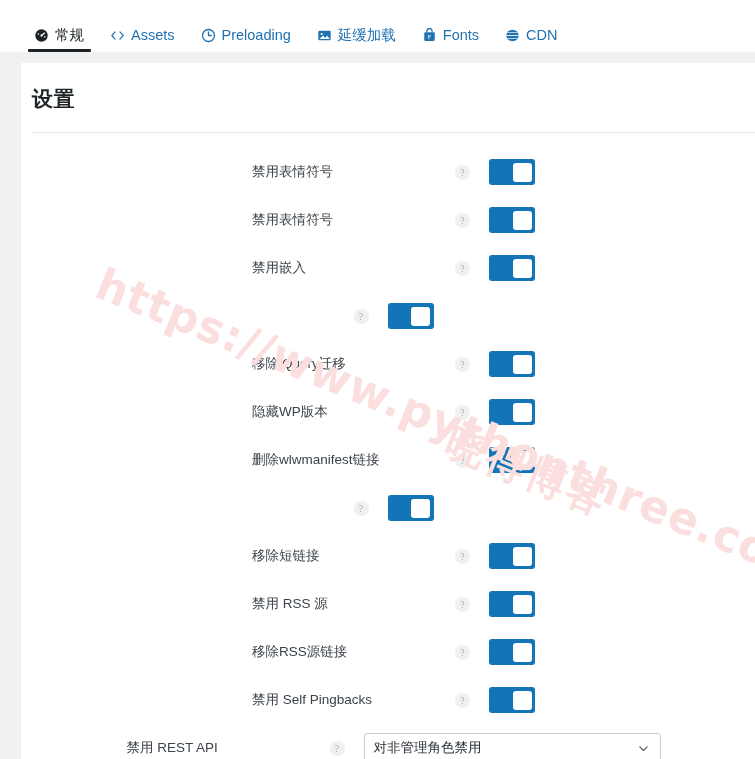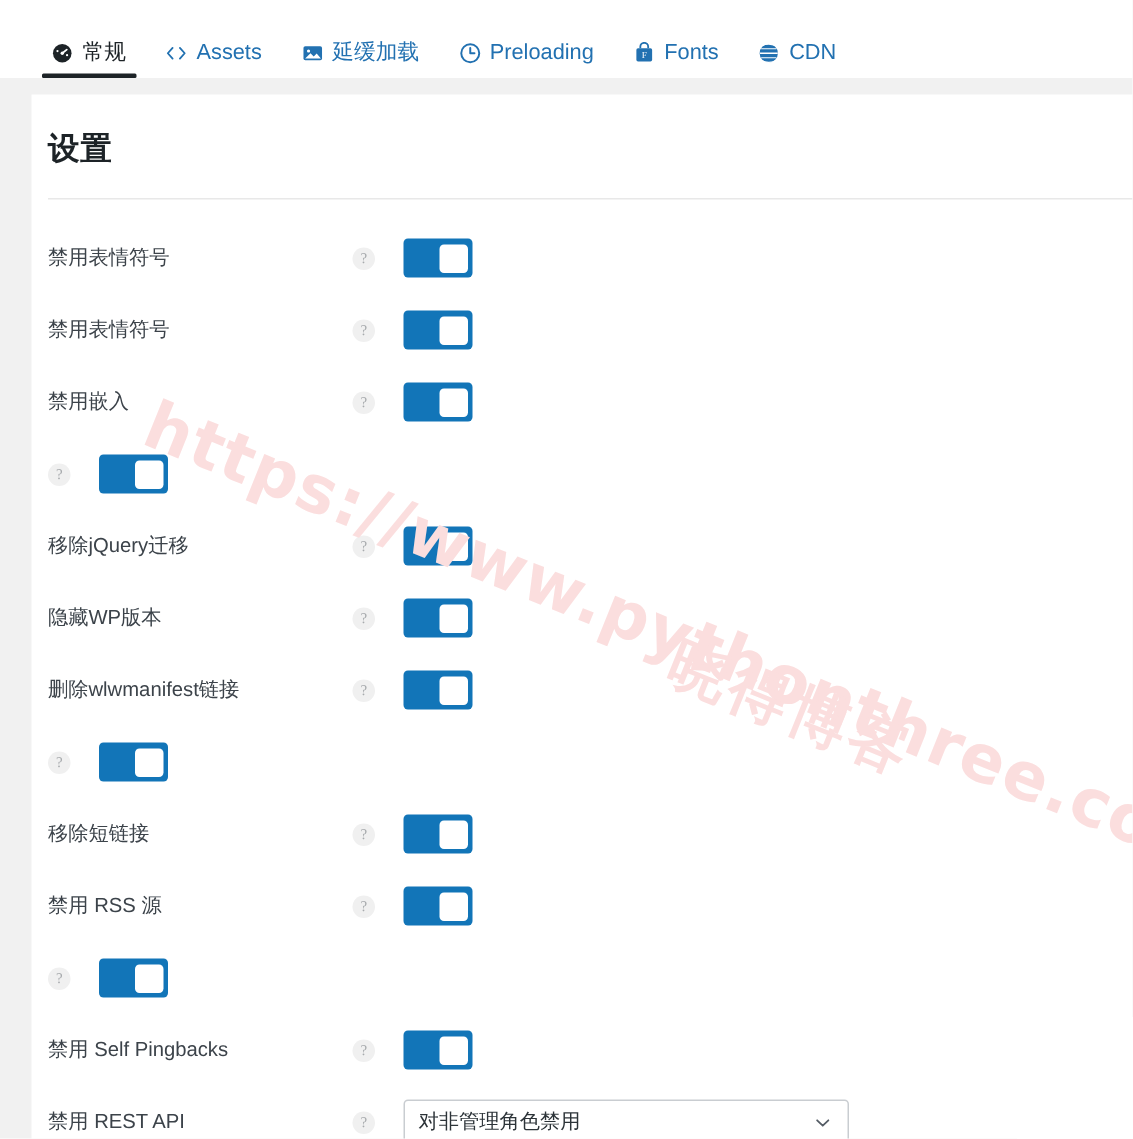--- a/index.html
+++ b/index.html
@@ -98,20 +98,21 @@
   
   .rows {
     padding-top: 15px;
   }
   .row {
     display: flex;
     align-items: center;
     height: 48px;
     padding-left: 11px;
     box-sizing: border-box;
+    justify-content: center;
   }
   .row-label {
     width: 203px;
     flex: 0 0 203px;
     font-size: 13.5px;
     color: #3c434a;
     line-height: 1.3;
   }
   .help {
     width: 15px;
@@ -236,35 +237,35 @@
         <svg width="15" height="15" viewBox="0 0 16 16">
           <path d="M5.4 4.2 L2 8 l3.4 3.8" fill="none" stroke="#2271b1" stroke-width="1.3" stroke-linecap="round" stroke-linejoin="round"></path>
           <path d="M10.6 4.2 L14 8 l-3.4 3.8" fill="none" stroke="#2271b1" stroke-width="1.3" stroke-linecap="round" stroke-linejoin="round"></path>
         </svg>
       </span>
       <span class="tab-label">Assets</span>
     </div>
     <div class="tab">
       <span class="tab-ico">
         <svg width="15" height="15" viewBox="0 0 16 16">
+          <circle cx="8" cy="8" r="6.4" fill="none" stroke="#2271b1" stroke-width="1.4"></circle>
+          <path d="M8 4.2 V8 H11" fill="none" stroke="#2271b1" stroke-width="1.4" stroke-linecap="round" stroke-linejoin="round"></path>
+        </svg>
+      </span>
+      <span class="tab-label">Preloading</span>
+    </div>
+    <div class="tab">
+      <span class="tab-ico">
+        <svg width="15" height="15" viewBox="0 0 16 16">
           <rect x="1.4" y="3" width="13.2" height="10" rx="1.3" fill="#2271b1"></rect>
           <circle cx="5" cy="6.4" r="1.15" fill="#fff"></circle>
           <path d="M2.6 11.8 L6.4 8 l2.3 2.3 2.1-2.1 3 3.6z" fill="#fff"></path>
         </svg>
       </span>
       <span class="tab-label">延缓加载</span>
-    </div>
-    <div class="tab">
-      <span class="tab-ico">
-        <svg width="15" height="15" viewBox="0 0 16 16">
-          <circle cx="8" cy="8" r="6.4" fill="none" stroke="#2271b1" stroke-width="1.4"></circle>
-          <path d="M8 4.2 V8 H11" fill="none" stroke="#2271b1" stroke-width="1.4" stroke-linecap="round" stroke-linejoin="round"></path>
-        </svg>
-      </span>
-      <span class="tab-label">Preloading</span>
     </div>
     <div class="tab">
       <span class="tab-ico">
         <svg width="15" height="15" viewBox="0 0 16 16">
           <path d="M5.2 4.4 V3.4 a2.8 2.8 0 0 1 5.6 0 v1" fill="none" stroke="#2271b1" stroke-width="1.3"></path>
           <rect x="2.4" y="4.4" width="11.2" height="9.4" rx="1.2" fill="#2271b1"></rect>
           <text x="8" y="11.7" font-size="6.6" font-family="Liberation Serif, serif" fill="#fff" text-anchor="middle">F</text>
         </svg>
       </span>
       <span class="tab-label">Fonts</span>
@@ -350,20 +351,21 @@
         </div>
       </div>
       <div class="row">
         <div class="row-label">禁用 RSS 源</div>
         <div class="help">?</div>
         <div class="toggle">
           <div class="knob"></div>
         </div>
       </div>
       <div class="row">
+        <div class="row-label">移除RSS源链接</div>
         <div class="help">?</div>
         <div class="toggle">
           <div class="knob"></div>
         </div>
       </div>
       <div class="row">
         <div class="row-label">禁用 Self Pingbacks</div>
         <div class="help">?</div>
         <div class="toggle">
           <div class="knob"></div>

